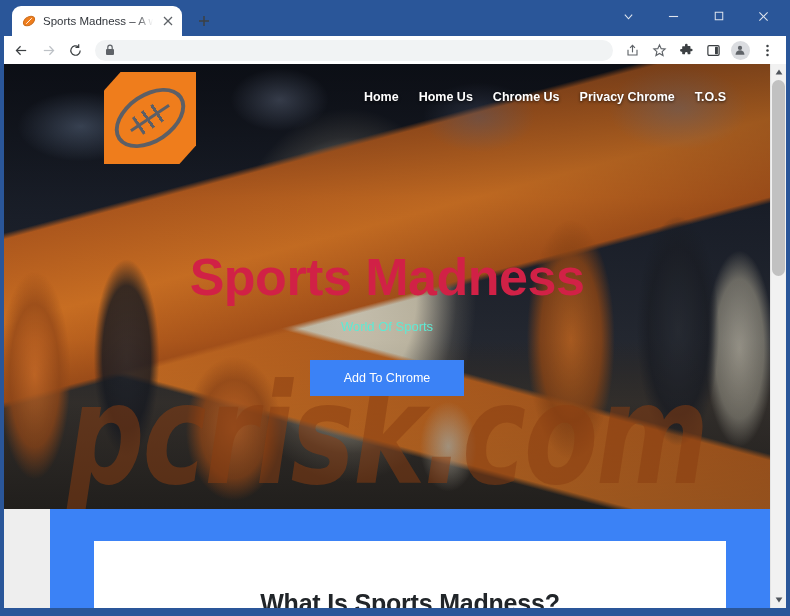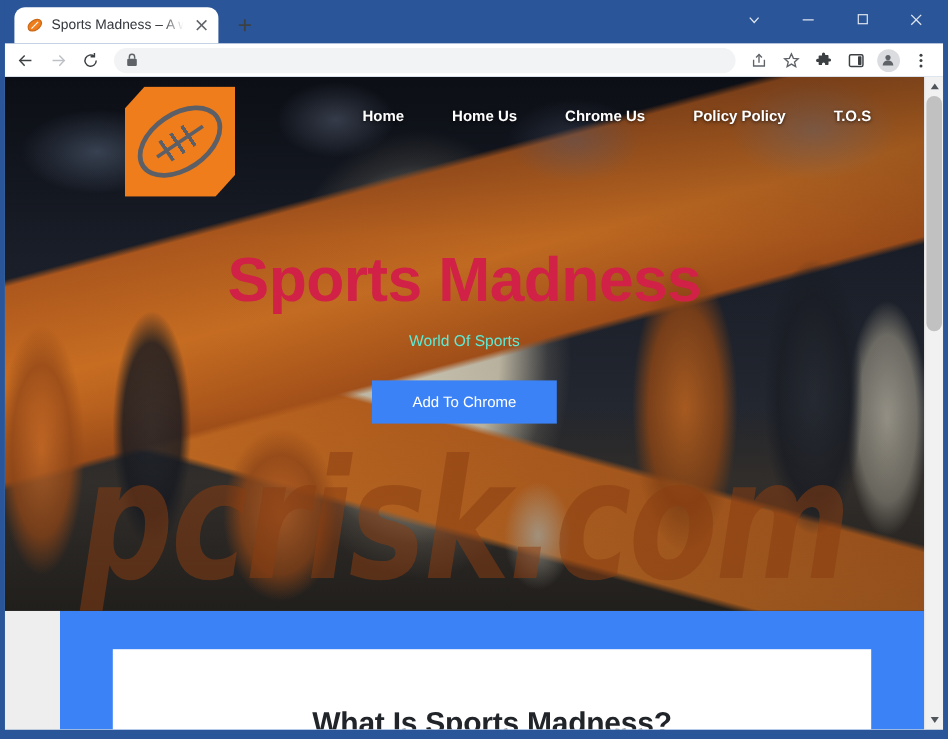--- a/index.html
+++ b/index.html
@@ -246,38 +246,38 @@
       linear-gradient(to right,
         #5c5f66 0 3px, transparent 3px 11px,
         #5c5f66 11px 14px, transparent 14px 22px,
         #5c5f66 22px 25px, transparent 25px 33px,
         #5c5f66 33px 36px, transparent 36px);
   }
   .site-nav {
     margin-left: auto;
     display: flex;
     align-items: center;
-    gap: 40px;
+    gap: 20px;
     padding-top: 18px;
   }
   .nav-link {
     color: #ffffff;
     font-size: 12.5px;
     font-weight: 700;
     text-decoration: none;
     white-space: nowrap;
     text-shadow: 0 1px 3px rgba(0,0,0,.7);
   }
 
   
   .hero-copy {
     position: relative;
     z-index: 4;
     text-align: center;
-    margin-top: 43px;
+    margin-top: 86px;
   }
   .hero-title {
     font-size: 52px;
     font-weight: 700;
     color: #d12146;
     letter-spacing: -0.5px;
     line-height: 1.05;
   }
   .hero-sub {
     margin-top: 14px;
@@ -481,21 +481,21 @@
         <div class="watermark">pcrisk.com</div>
 
         <header class="site-header">
           <div class="logo">
             <span class="logo-ball"></span>
           </div>
           <nav class="site-nav">
             <a class="nav-link" href="#">Home</a>
             <a class="nav-link" href="#">Home Us</a>
             <a class="nav-link" href="#">Chrome Us</a>
-            <a class="nav-link" href="#">Policy Policy</a>
+            <a class="nav-link" href="#">Privacy Chrome</a>
             <a class="nav-link" href="#">T.O.S</a>
           </nav>
         </header>
 
         <div class="hero-copy">
           <h1 class="hero-title">Sports Madness</h1>
           <p class="hero-sub">World Of Sports</p>
           <button class="cta-btn">Add To Chrome</button>
         </div>
       </section>

